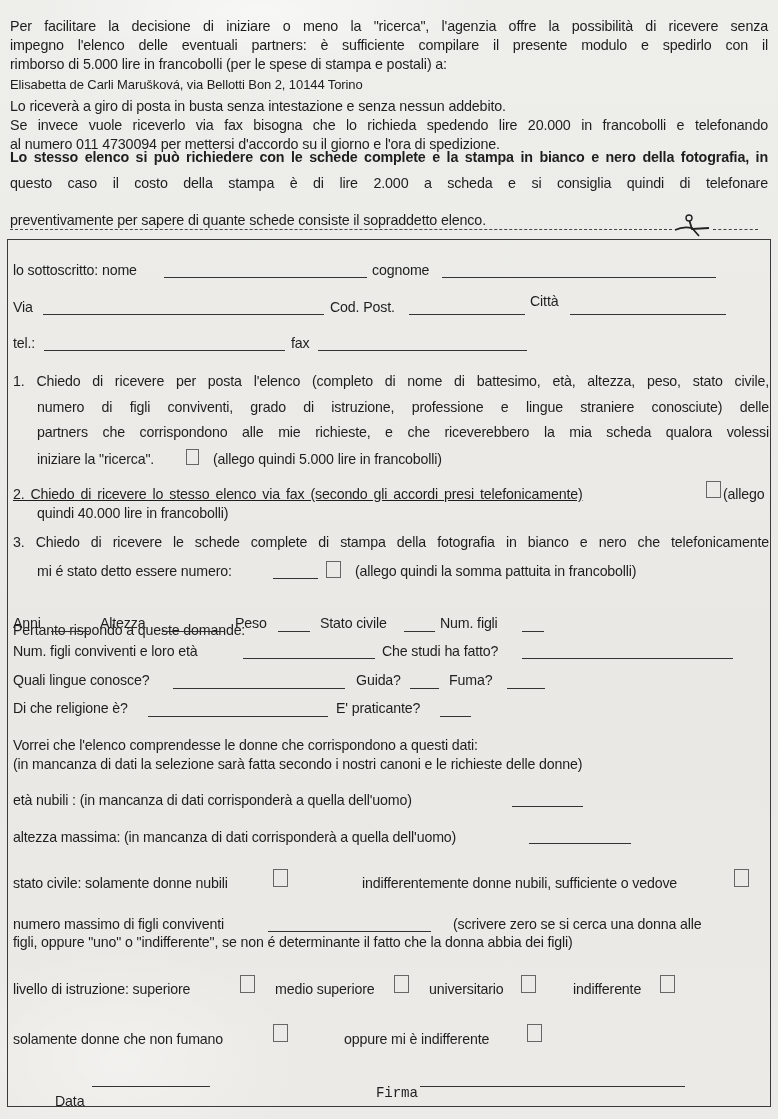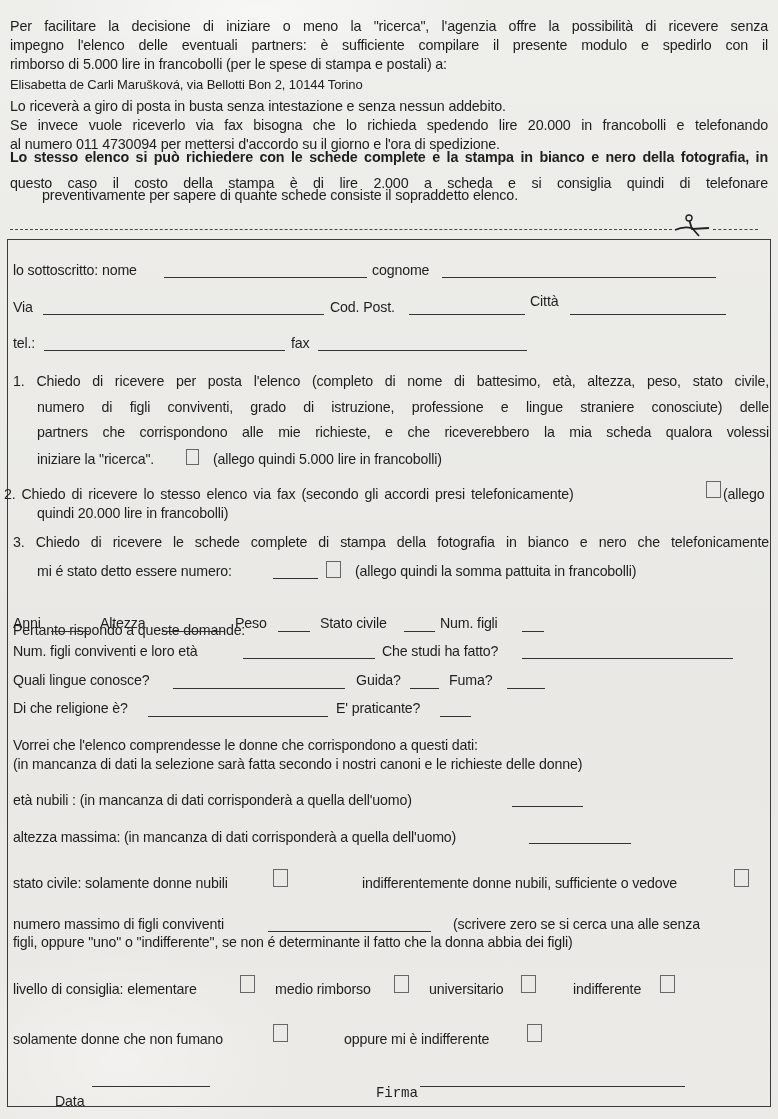--- a/index.html
+++ b/index.html
@@ -44,21 +44,21 @@
 <div>
   <span class="t intro just" style="left:10px; top:18px; width:758px;">Per facilitare la decisione di iniziare o meno la "ricerca", l'agenzia offre la possibilità  di ricevere senza</span>
   <span class="t intro just" style="left:10px; top:37px; width:758px;">impegno l'elenco delle eventuali partners: è sufficiente compilare il presente modulo e spedirlo con il</span>
   <span class="t intro" style="left:10px; top:56px;">rimborso di 5.000 lire in francobolli (per le spese di stampa e postali) a:</span>
   <span class="t addr" style="left:10px; top:77px;">Elisabetta de Carli Marušková, via Bellotti Bon 2, 10144 Torino</span>
   <span class="t intro" style="left:10px; top:98px;">Lo riceverà a giro di posta in busta senza intestazione e senza nessun addebito.</span>
   <span class="t intro just" style="left:10px; top:117px; width:758px;">Se invece vuole riceverlo via fax bisogna che lo richieda spedendo lire 20.000 in francobolli e telefonando</span>
   <span class="t intro" style="left:10px; top:136px;">al numero 011 4730094 per mettersi d'accordo su il giorno e l'ora di spedizione.</span>
   <span class="t intro just" style="left:10px; top:149px; width:758px;font-weight:bold;">Lo stesso elenco si può richiedere con le schede complete e la stampa in bianco e nero della fotografia, in</span>
   <span class="t intro just" style="left:10px; top:175px; width:758px;">questo caso il costo della stampa è di lire 2.000 a scheda e si consiglia quindi di telefonare</span>
-  <span class="t intro" style="left:10px; top:187px;margin-left:32px;">preventivamente per sapere di quante schede consiste il sopraddetto elenco.</span>
+  <span class="t intro" style="left:10px; top:212px;">preventivamente per sapere di quante schede consiste il sopraddetto elenco.</span>
 </div>
 
 <div class="cutline" style="width:662px;"></div>
 <svg class="scissors" viewBox="0 0 38 26">
   <circle cx="16" cy="5" r="3" fill="none" stroke="#222" stroke-width="1.4"></circle>
   <path d="M16.5 8 L19 16 L36 15" fill="none" stroke="#222" stroke-width="1.8"></path>
   <path d="M2 17 Q10 13 19 15 L26 23" fill="none" stroke="#222" stroke-width="1.8"></path>
 </svg>
 <div class="cutline" style="left:713px; width:45px;"></div>
 
@@ -81,24 +81,24 @@
 <span class="t" style="left:291px; top:335px;">fax</span>
 <div class="line" style="left:318px; top:350px; width:209px;"></div>
 
 <span class="t just" style="left:13px; top:373px; width:756px;">1.  Chiedo di ricevere per posta l'elenco (completo di nome di battesimo, età, altezza, peso, stato civile,</span>
 <span class="t just" style="left:37px; top:399px; width:732px;">numero di figli conviventi, grado di istruzione,  professione  e lingue straniere conosciute) delle</span>
 <span class="t just" style="left:37px; top:424px; width:732px;">partners che corrispondono alle mie richieste,  e che riceverebbero la mia scheda qualora volessi</span>
 <span class="t" style="left:37px; top:451px;">iniziare la "ricerca".</span>
 <div class="cb" style="left:186px; top:449px;"></div>
 <span class="t" style="left:213px; top:451px;">(allego quindi 5.000 lire in francobolli)</span>
 
-<span class="t" style="left:4px; top:486px; word-spacing:2.2px;">2.  Chiedo di ricevere lo stesso elenco via fax (secondo gli accordi presi telefonicamente)</span>
+<span class="t" style="left:13px; top:486px; word-spacing:2.2px;text-decoration:underline;">2.  Chiedo di ricevere lo stesso elenco via fax (secondo gli accordi presi telefonicamente)</span>
 <div class="cb" style="left:706px; top:481px; width:15px; height:17px;"></div>
 <span class="t" style="left:723px; top:486px;">(allego</span>
-<span class="t" style="left:37px; top:505px;">quindi 20.000 lire in francobolli)</span>
+<span class="t" style="left:37px; top:505px;">quindi 40.000 lire in francobolli)</span>
 
 <span class="t just" style="left:13px; top:534px; width:756px;">3.  Chiedo di ricevere le schede complete di stampa della fotografia in bianco e nero che telefonicamente</span>
 <span class="t" style="left:37px; top:563px;">mi é stato detto essere numero:</span>
 <div class="line" style="left:273px; top:578px; width:45px;"></div>
 <div class="cb" style="left:326px; top:561px; width:15px; height:17px;"></div>
 <span class="t" style="left:355px; top:563px;">(allego quindi la somma pattuita in francobolli)</span>
 
 <span class="t" style="left:13px; top:622px;">Pertanto rispondo a queste domande:</span>
 
 <span class="t" style="left:13px; top:615px;">Anni</span>
@@ -138,26 +138,26 @@
 <span class="t" style="left:13px; top:829px;">altezza massima: (in mancanza di dati corrisponderà a quella dell'uomo)</span>
 <div class="line" style="left:529px; top:843px; width:102px;"></div>
 
 <span class="t" style="left:13px; top:875px;">stato civile: solamente donne nubili</span>
 <div class="cb" style="left:273px; top:869px; width:15px; height:18px;"></div>
 <span class="t" style="left:362px; top:875px;">indifferentemente donne nubili, sufficiente o vedove</span>
 <div class="cb" style="left:734px; top:869px; width:15px; height:18px;"></div>
 
 <span class="t" style="left:13px; top:916px;">numero massimo di figli conviventi</span>
 <div class="line" style="left:268px; top:931px; width:163px;"></div>
-<span class="t" style="left:453px; top:916px;">(scrivere zero se si cerca una alle senza</span>
+<span class="t" style="left:453px; top:916px;">(scrivere zero se si cerca una donna alle</span>
 <span class="t" style="left:13px; top:934px;">figli, oppure  "uno" o "indifferente", se non é determinante il fatto che la donna abbia dei figli)</span>
 
-<span class="t" style="left:13px; top:981px;">livello di consiglia: elementare</span>
+<span class="t" style="left:13px; top:981px;">livello di istruzione: superiore</span>
 <div class="cb" style="left:240px; top:975px; width:15px; height:18px;"></div>
-<span class="t" style="left:275px; top:981px;">medio rimborso</span>
+<span class="t" style="left:275px; top:981px;">medio superiore</span>
 <div class="cb" style="left:394px; top:975px; width:15px; height:18px;"></div>
 <span class="t" style="left:429px; top:981px;">universitario</span>
 <div class="cb" style="left:521px; top:975px; width:15px; height:18px;"></div>
 <span class="t" style="left:573px; top:981px;">indifferente</span>
 <div class="cb" style="left:660px; top:975px; width:15px; height:18px;"></div>
 
 <span class="t" style="left:13px; top:1031px;">solamente donne che non fumano</span>
 <div class="cb" style="left:273px; top:1024px; width:15px; height:18px;"></div>
 <span class="t" style="left:344px; top:1031px;">oppure mi è indifferente</span>
 <div class="cb" style="left:527px; top:1024px; width:15px; height:18px;"></div>

